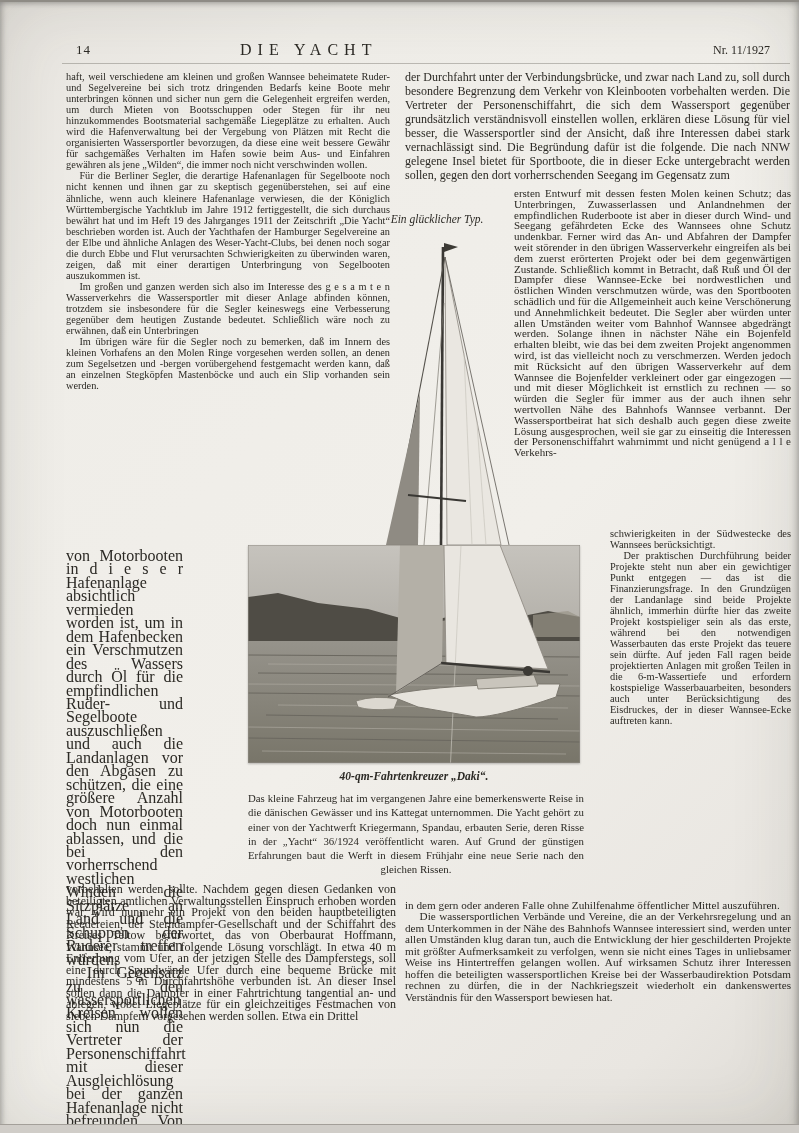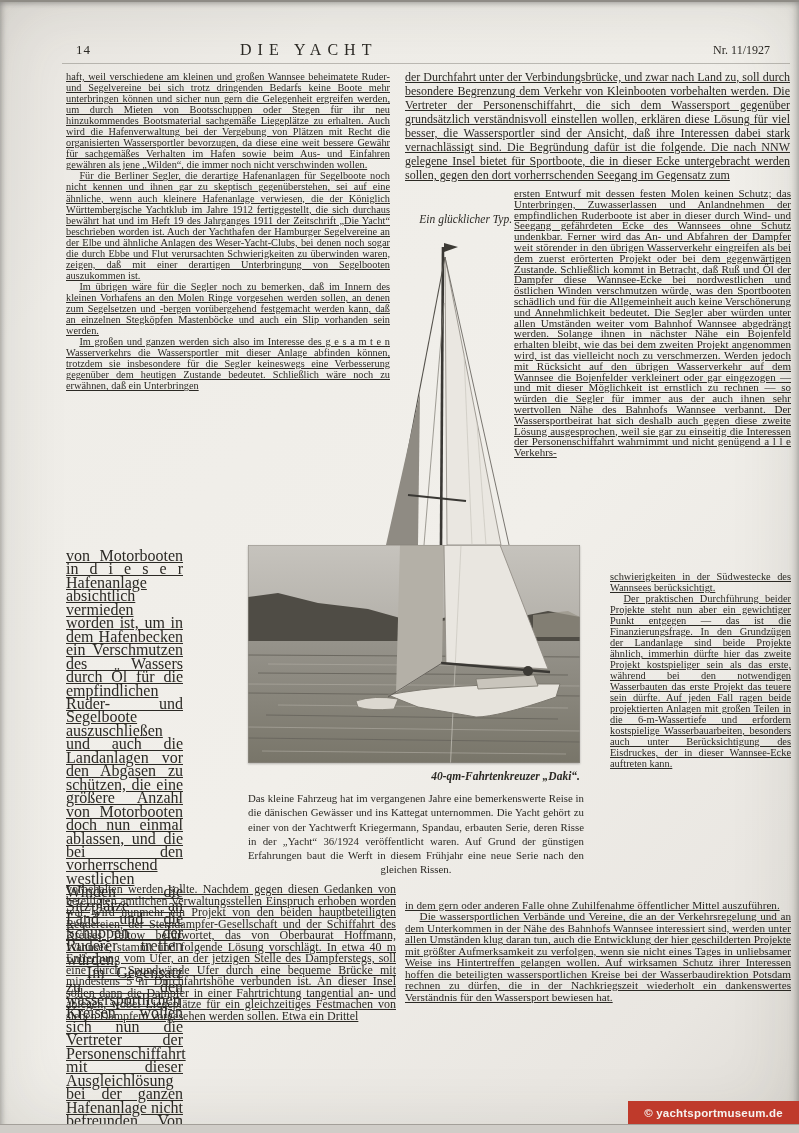--- a/index.html
+++ b/index.html
@@ -9,34 +9,34 @@
     box-shadow:inset 0 0 70px rgba(60,55,45,.14), inset 0 3px 6px rgba(0,0,0,.25), inset -4px 0 8px rgba(0,0,0,.12), inset 3px 0 6px rgba(0,0,0,.10);
     font-family:"Liberation Serif","DejaVu Serif",serif;color:#2b2924;
   }
   .abs{position:absolute;}
   
   #hdr-rule{left:62px;top:63px;width:728px;height:1px;background:rgba(90,85,78,.35);}
   #pageno{left:76px;top:42px;font-size:13px;letter-spacing:1px;}
   #masthead{left:240px;top:41px;width:200px;text-align:left;font-size:16px;letter-spacing:6px;}
   #issueno{left:690px;top:43px;width:80px;text-align:right;font-size:12px;}
   
-  .col p{margin:0;text-align:justify;hyphens:auto;text-decoration:underline;-webkit-hyphens:auto;}
+  .col p{margin:0;text-align:justify;hyphens:auto;-webkit-hyphens:auto;}
   .col p.ind{text-indent:1.3em;}
   #lcol1{left:66px;top:71px;width:324px;font-size:10.3px;line-height:11.05px;}
   #lcol2{left:66px;top:549px;width:117px;font-size:16px;line-height:13.45px;}
   #lcol3{left:66px;top:884px;width:330px;font-size:12px;line-height:11.5px;}
   #rcol1{left:405px;top:70px;width:385px;font-size:12px;line-height:14px;}
   #rcol2{left:514px;top:188px;width:277px;font-size:11px;line-height:10.8px;}
-  #rcol3{left:610px;top:571px;width:181px;font-size:10.4px;line-height:11.0px;}
+  #rcol3{left:610px;top:528px;width:181px;font-size:10.4px;line-height:11.0px;}
   #rcol4{left:405px;top:900px;width:386px;font-size:11.2px;line-height:11.45px;}
   
-  #photo-title{left:362px;top:213px;width:150px;text-align:right;font-style:italic;font-size:11.5px;}
+  #photo-title{left:362px;top:213px;width:150px;text-align:center;font-style:italic;font-size:11.5px;}
   #sail-cutout{left:380px;top:233px;width:136px;height:312px;}
   #photo{left:248px;top:545px;width:332px;height:218px;box-shadow:0 1px 2px rgba(0,0,0,.25);}
-  #photo-caption-title{left:248px;top:770px;width:332px;text-align:right;font-style:italic;font-weight:bold;font-size:11.5px;}
+  #photo-caption-title{left:248px;top:770px;width:332px;text-align:center;font-style:italic;font-weight:bold;font-size:11.5px;}
   #photo-caption{left:248px;top:791px;width:336px;font-size:10.8px;line-height:14.3px;text-align:justify;text-align-last:center;hyphens:auto;}
   
   #watermark{left:628px;top:1101px;width:171px;height:23px;background:#bf3a2b;display:flex;align-items:center;justify-content:center;}
   #watermark span{color:#f6f3ef;font-family:"Liberation Sans","DejaVu Sans",sans-serif;font-weight:bold;font-size:11.5px;letter-spacing:.2px;}
   #bottom-strip{left:0;top:1124px;width:799px;height:9px;background:#d0cdc8;border-top:1px solid #a39f99;}
   #top-edge{left:0;top:0;width:799px;height:2px;background:#8e8b85;}
 </style>
 </head>
 <body>
 
@@ -45,22 +45,22 @@
   <div class="abs" id="top-edge"></div>
 
   <div class="abs" id="pageno">14</div>
   <div class="abs" id="masthead">DIE YACHT</div>
   <div class="abs" id="issueno">Nr. 11/1927</div>
   <div class="abs" id="hdr-rule"></div>
 
   <div class="abs col" id="lcol1">
     <p>haft, weil verschiedene am kleinen und großen Wannsee beheimatete Ruder- und Segelvereine bei sich trotz dringenden Bedarfs keine Boote mehr unterbringen können und sicher nun gern die Gelegenheit ergreifen werden, um durch Mieten von Bootsschuppen oder Stegen für ihr neu hinzukommendes Bootsmaterial sachgemäße Liegeplätze zu erhalten. Auch wird die Hafenverwaltung bei der Vergebung von Plätzen mit Recht die organisierten Wassersportler bevorzugen, da diese eine weit bessere Gewähr für sachgemäßes Verhalten im Hafen sowie beim Aus- und Einfahren gewähren als jene „Wilden“, die immer noch nicht verschwinden wollen.</p>
     <p class="ind">Für die Berliner Segler, die derartige Hafenanlagen für Segelboote noch nicht kennen und ihnen gar zu skeptisch gegenüberstehen, sei auf eine ähnliche, wenn auch kleinere Hafenanlage verwiesen, die der Königlich Württembergische Yachtklub im Jahre 1912 fertiggestellt, die sich durchaus bewährt hat und im Heft 19 des Jahrganges 1911 der Zeitschrift „Die Yacht“ beschrieben worden ist. Auch der Yachthafen der Hamburger Segelvereine an der Elbe und ähnliche Anlagen des Weser-Yacht-Clubs, bei denen noch sogar die durch Ebbe und Flut verursachten Schwierigkeiten zu überwinden waren, zeigen, daß mit einer derartigen Unterbringung von Segelbooten auszukommen ist.</p>
+    <p class="ind">Im großen und ganzen werden sich also im Interesse des g e s a m t e n Wasserverkehrs die Wassersportler mit dieser Anlage abfinden können, trotzdem sie insbesondere für die Segler keineswegs eine Verbesserung gegenüber dem heutigen Zustande bedeutet. Schließlich wäre noch zu erwähnen, daß ein Unterbringen</p>
     <p class="ind">Im übrigen wäre für die Segler noch zu bemerken, daß im Innern des kleinen Vorhafens an den Molen Ringe vorgesehen werden sollen, an denen zum Segelsetzen und -bergen vorübergehend festgemacht werden kann, daß an einzelnen Stegköpfen Mastenböcke und auch ein Slip vorhanden sein werden.</p>
-    <p class="ind">Im großen und ganzen werden sich also im Interesse des g e s a m t e n Wasserverkehrs die Wassersportler mit dieser Anlage abfinden können, trotzdem sie insbesondere für die Segler keineswegs eine Verbesserung gegenüber dem heutigen Zustande bedeutet. Schließlich wäre noch zu erwähnen, daß ein Unterbringen</p>
   </div>
   <div class="abs col" id="lcol2">
     <p>von Motorbooten in d i e s e r Hafenanlage absichtlich vermieden worden ist, um in dem Hafenbecken ein Verschmutzen des Wassers durch Öl für die empfindlichen Ruder- und Segelboote auszuschließen und auch die Landanlagen vor den Abgasen zu schützen, die eine größere Anzahl von Motorbooten doch nun einmal ablassen, und die bei den vorherrschend westlichen Winden die Sitzplätze an Land und die Schuppen der Ruderer treffen würden.</p>
     <p class="ind">Im Gegensatz zu den wassersportlichen Kreisen wollen sich nun die Vertreter der Personenschiffahrt mit dieser Ausgleichlösung bei der ganzen Hafenanlage nicht befreunden. Von dieser Seite wurde anfänglich verlangt, daß die ganze Ecke des Wannsees nur dem Verkehr der Personenschiffahrt</p>
   </div>
   <div class="abs col" id="lcol3">
     <p>vorbehalten werden sollte. Nachdem gegen diesen Gedanken von beteiligten amtlichen Verwaltungsstellen Einspruch erhoben worden war, wird nunmehr ein Projekt von den beiden hauptbeteiligten Reedereien, der Sterndampfer-Gesellschaft und der Schiffahrt des Kreises Teltow befürwortet, das von Oberbaurat Hoffmann, Wannsee, stammt und folgende Lösung vorschlägt. In etwa 40 m Entfernung vom Ufer, an der jetzigen Stelle des Dampferstegs, soll eine durch Spundwände Ufer durch eine bequeme Brücke mit mindestens 5 m Durchfahrtshöhe verbunden ist. An dieser Insel sollen dann die Dampfer in einer Fahrtrichtung tangential an- und ablegen, wobei Liegeplätze für ein gleichzeitiges Festmachen von sieben Dampfern vorgesehen werden sollen. Etwa ein Drittel</p>
   </div>
 
   <div class="abs col" id="rcol1">
@@ -136,17 +136,14 @@
     <p class="ind">Der praktischen Durchführung beider Projekte steht nun aber ein gewichtiger Punkt entgegen — das ist die Finanzierungsfrage. In den Grundzügen der Landanlage sind beide Projekte ähnlich, immerhin dürfte hier das zweite Projekt kostspieliger sein als das erste, während bei den notwendigen Wasserbauten das erste Projekt das teuere sein dürfte. Auf jeden Fall ragen beide projektierten Anlagen mit großen Teilen in die 6-m-Wassertiefe und erfordern kostspielige Wasserbauarbeiten, besonders auch unter Berücksichtigung des Eisdruckes, der in dieser Wannsee-Ecke auftreten kann.</p>
   </div>
 
   <div class="abs col" id="rcol4">
     <p>in dem gern oder anderen Falle ohne Zuhilfenahme öffentlicher Mittel auszuführen.</p>
     <p class="ind">Die wassersportlichen Verbände und Vereine, die an der Verkehrsregelung und an dem Unterkommen in der Nähe des Bahnhofs Wannsee interessiert sind, werden unter allen Umständen klug daran tun, auch die Entwicklung der hier geschilderten Projekte mit größter Aufmerksamkeit zu verfolgen, wenn sie nicht eines Tages in unliebsamer Weise ins Hintertreffen gelangen wollen. Auf wirksamen Schutz ihrer Interessen hoffen die beteiligten wassersportlichen Kreise bei der Wasserbaudirektion Potsdam rechnen zu dürfen, die in der Nachkriegszeit wiederholt ein dankenswertes Verständnis für den Wassersport bewiesen hat.</p>
   </div>
 
   <div class="abs" id="bottom-strip"></div>
 
-  <div class="abs" id="watermark">
-    <span>© yachtsportmuseum.de</span>
-  </div>
 
 </div>
 
 </body></html>

